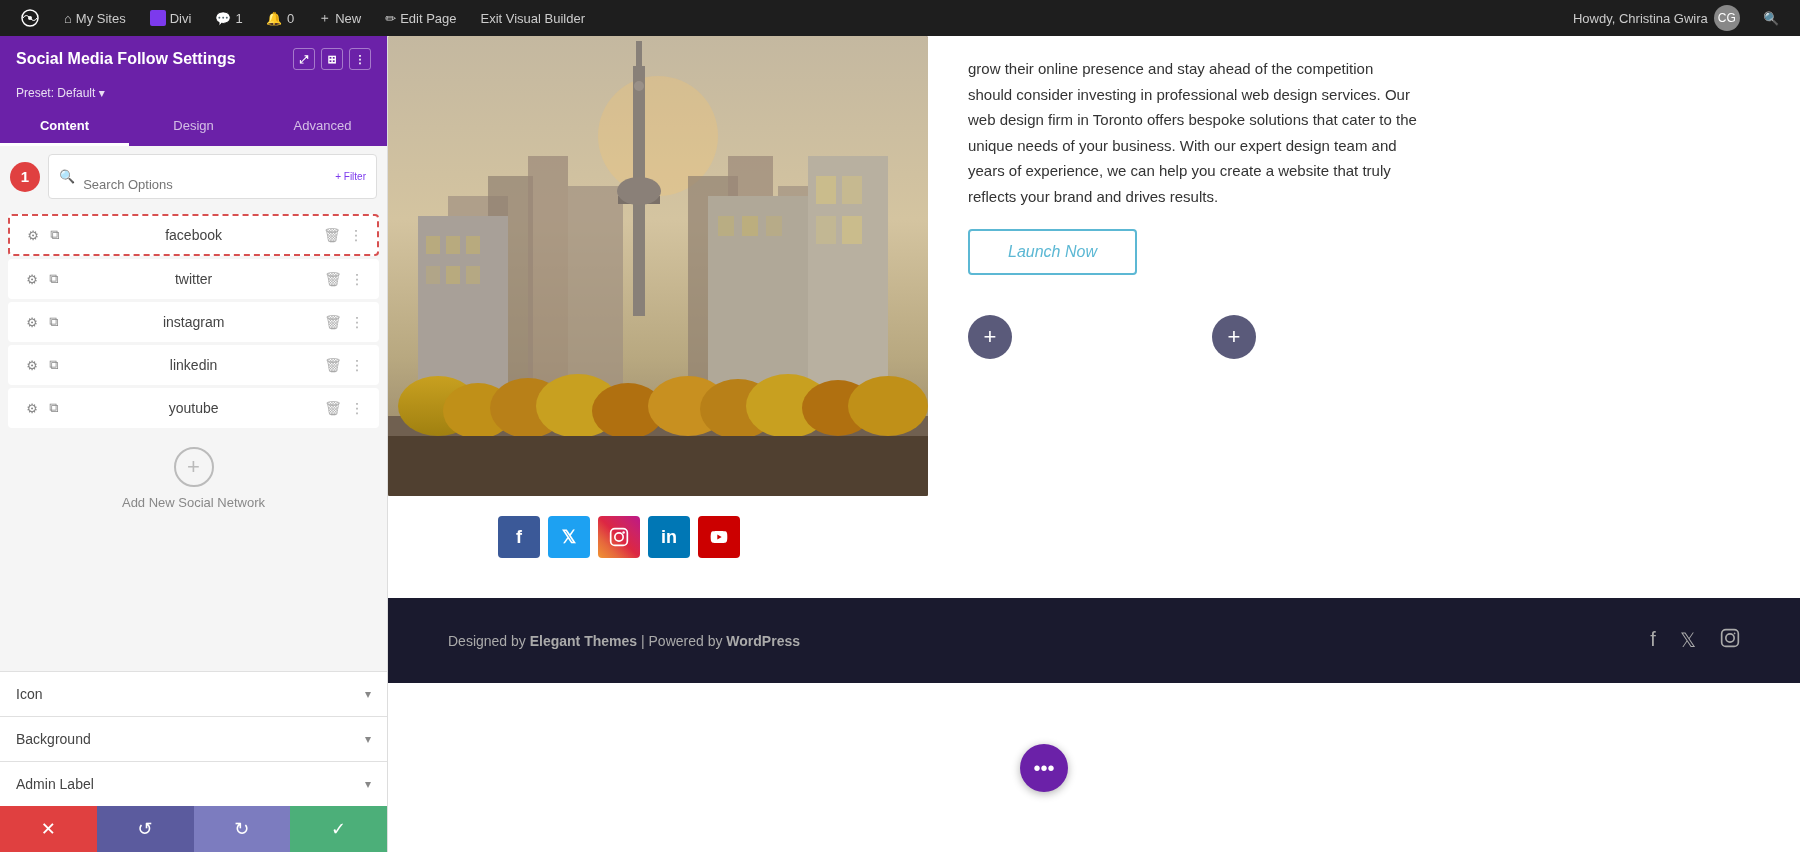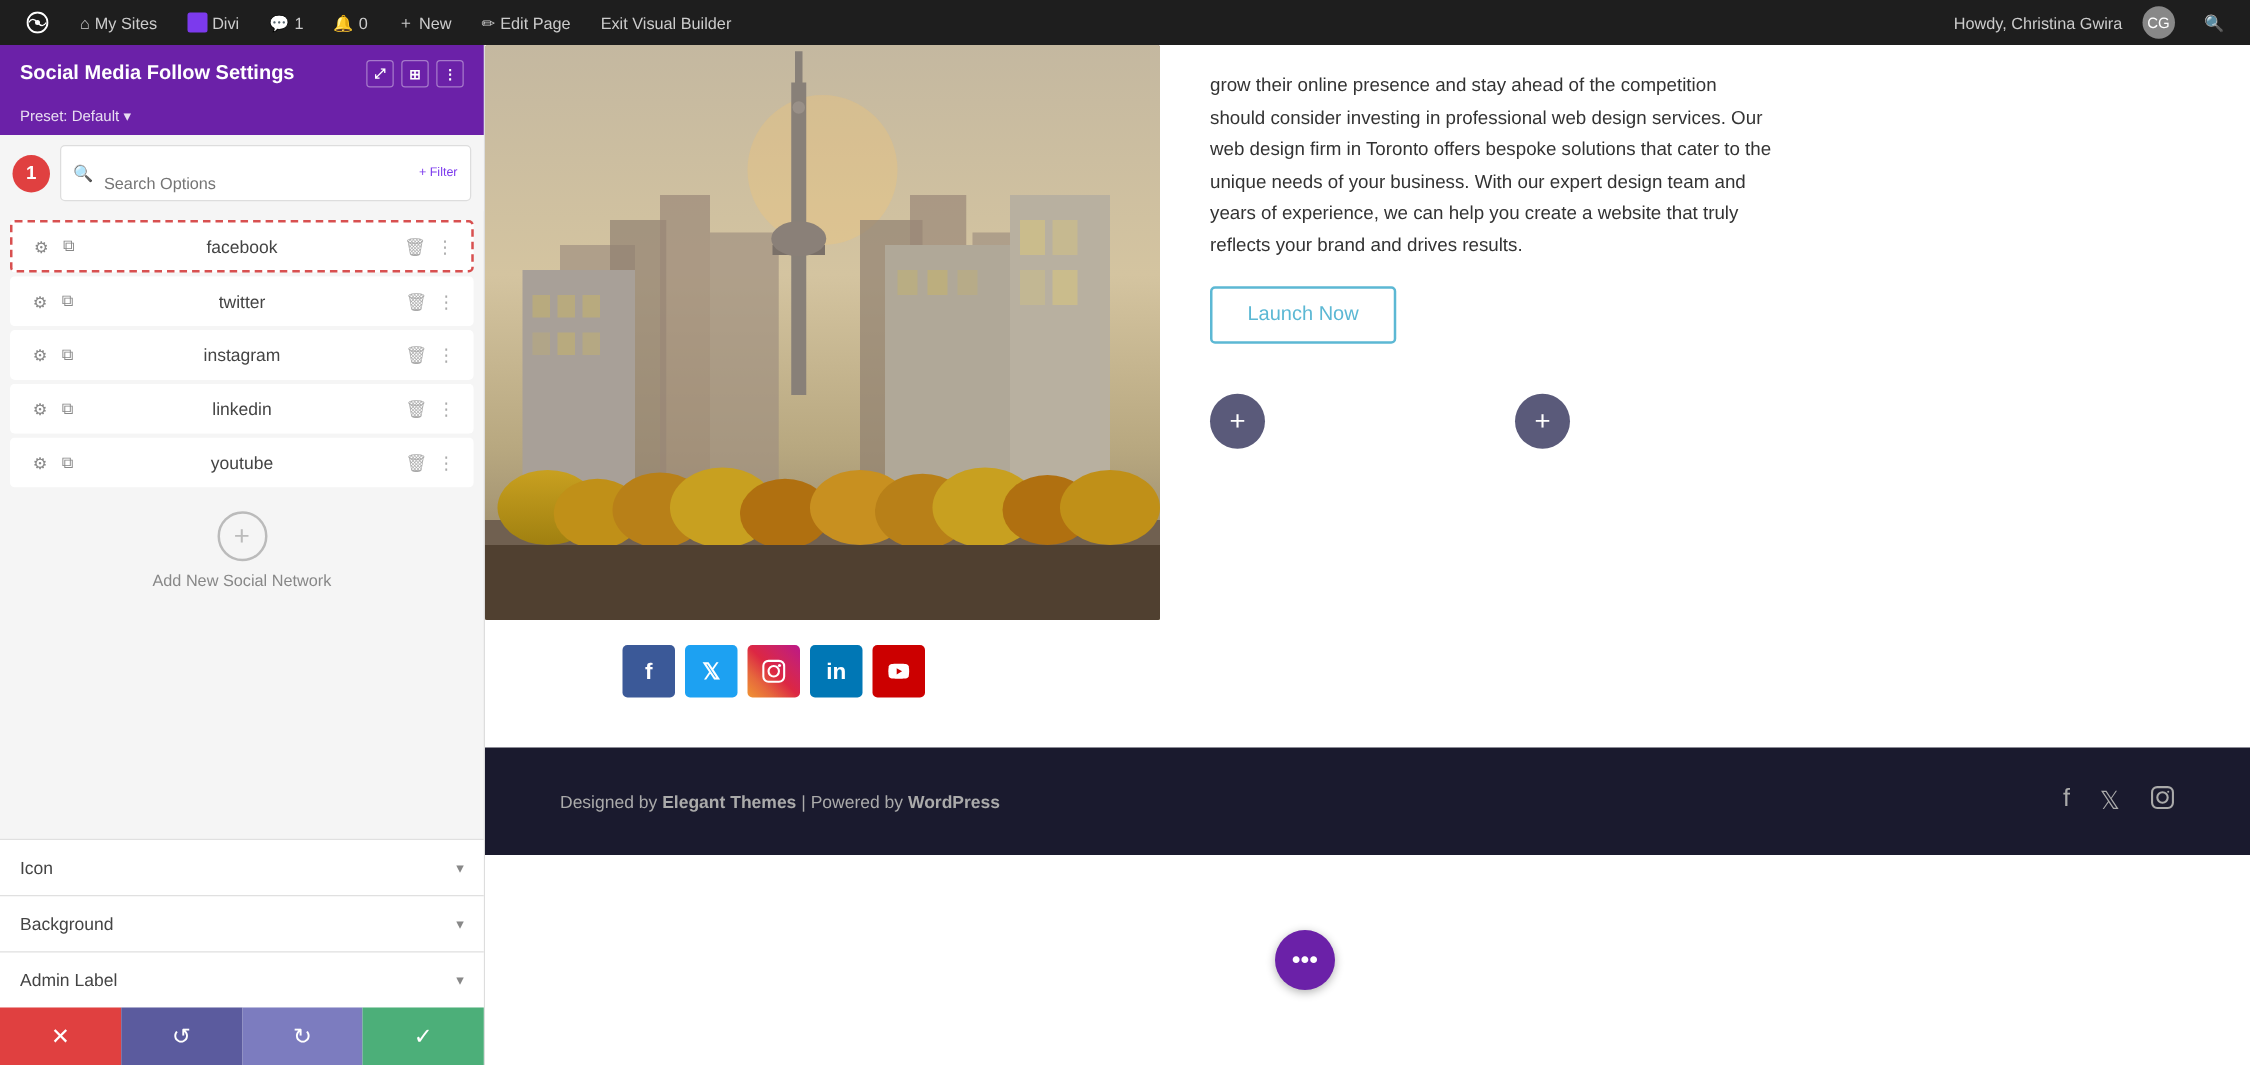--- a/index.html
+++ b/index.html
@@ -16,21 +16,21 @@
       flex-shrink: 0;
       color: #ccc;
       font-size: 13px;
     }
     .wp-admin-bar .admin-item {
       display: flex; align-items: center; gap: 4px;
       padding: 0 10px; height: 100%; cursor: pointer; color: #ccc;
       white-space: nowrap;
     }
     .wp-admin-bar .separator { flex: 1; }
-    .wp-admin-bar .howdy { display: flex; align-items: center; gap: 16px; color: #ccc; }
+    .wp-admin-bar .howdy { display: flex; align-items: center; gap: 6px; color: #ccc; }
     .wp-icon { width: 20px; height: 20px; display: inline-flex; align-items: center; justify-content: center; }
 
     
     .main-layout {
       display: flex;
       flex: 1;
       overflow: hidden;
     }
 
     
@@ -217,22 +217,23 @@
       cursor: pointer; font-weight: bold;
     }
     .si-facebook { background: #3b5998; }
     .si-twitter { background: #1da1f2; }
     .si-instagram { background: linear-gradient(45deg, #f09433, #e6683c, #dc2743, #cc2366, #bc1888); }
     .si-linkedin { background: #0077b5; }
     .si-youtube { background: #cc0000; }
 
     .launch-btn {
       border: 2px solid #5cb8d4; background: white; color: #5cb8d4;
-      padding: 12px 28px; font-size: 16px; cursor: pointer; border-radius: 4px;
+      padding: 12px 38px; font-size: 16px; cursor: pointer; border-radius: 4px;
       font-weight: 500;
+      font-style: italic;
     }
 
     
     .plus-add-btn {
       width: 44px; height: 44px; border-radius: 50%; background: #5a5a7a; color: white;
       font-size: 22px; display: flex; align-items: center; justify-content: center;
       cursor: pointer; border: none;
     }
 
     
@@ -353,20 +354,31 @@
           <div class="panel-title-icon">⤢</div>
           <div class="panel-title-icon">⊞</div>
           <div class="panel-title-icon">⋮</div>
         </div>
       </div>
       <div class="panel-preset">
         <span>Preset: Default</span>
       </div>
     </div>
 
+    <div class="panel-tabs">
+      <div class="panel-tab active">
+        <span>Content</span>
+      </div>
+      <div class="panel-tab">
+        <span>Design</span>
+      </div>
+      <div class="panel-tab">
+        <span>Advanced</span>
+      </div>
+    </div>
 
     <div style="display:flex;align-items:center;padding:8px 10px;background:#f5f5f5;gap:8px;flex-shrink:0;">
       <div class="badge-circle">
         <span>1</span>
       </div>
       <div class="search-bar" style="flex:1;border:1px solid #ddd;border-radius:4px;padding:6px 10px;">
         <span style="color:#aaa;font-size:13px;">🔍</span>
         <input type="text" style="flex: 1 1 0%; border: none; outline: none; font-size: 13px; color: rgb(85, 85, 85); background: transparent; margin-top: 16px;" placeholder="Search Options">
         <button class="filter-btn">
           <span>+ Filter</span>

